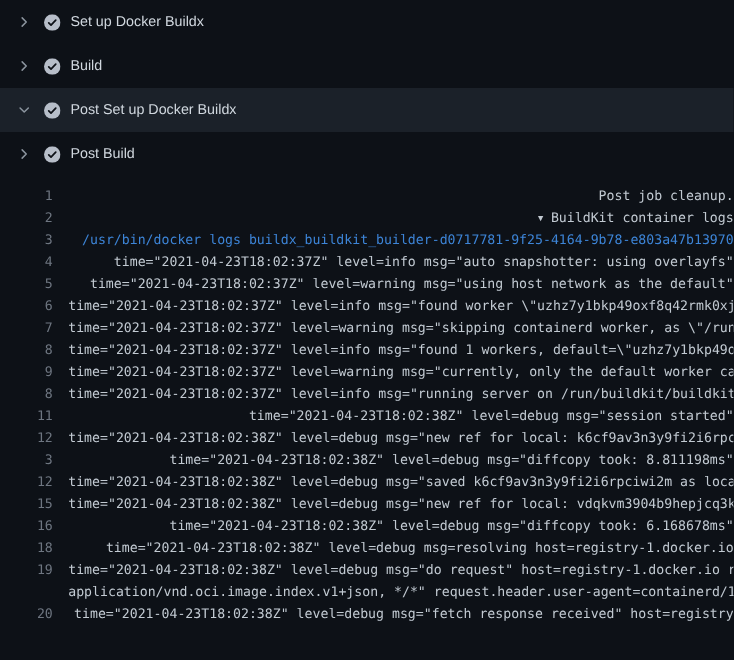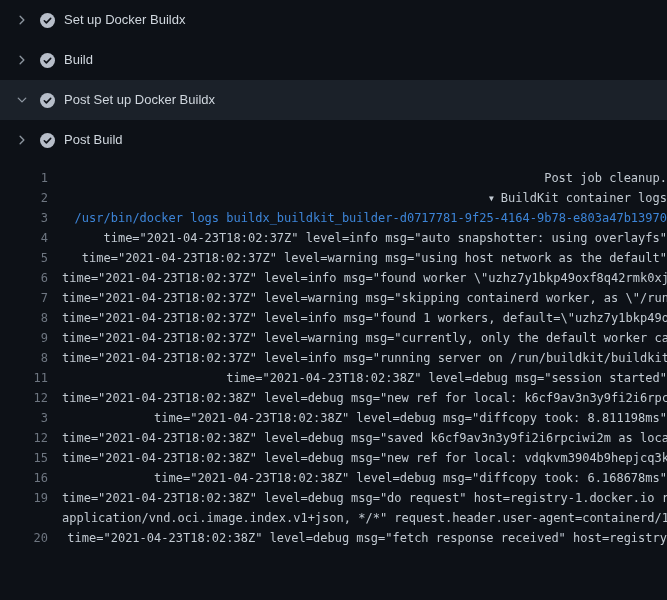--- a/index.html
+++ b/index.html
@@ -203,20 +203,24 @@
     <span class="line-num">15</span>
     <span class="line-text"><span class="line-body">time="2021-04-23T18:02:38Z" level=debug msg="new ref for local: vdqkvm3904b9hepjcq3k</span></span>
   </div>
 
   <div class="log-row plain">
     <span class="line-num">16</span>
     <span class="line-text"><span class="line-body">time="2021-04-23T18:02:38Z" level=debug msg="diffcopy took: 6.168678ms"</span></span>
   </div>
 
 
+  <div class="log-row plain">
+    <span class="line-num">18</span>
+    <span class="line-text"><span class="line-body">time="2021-04-23T18:02:38Z" level=debug msg=resolving host=registry-1.docker.io</span></span>
+  </div>
 
   <div class="log-row plain">
     <span class="line-num">19</span>
     <span class="line-text"><span class="line-body">time="2021-04-23T18:02:38Z" level=debug msg="do request" host=registry-1.docker.io r</span></span>
   </div>
 
   <div class="log-row continuation">
     <span class="line-num"></span>
     <span class="line-text"><span class="line-body">application/vnd.oci.image.index.v1+json, */*" request.header.user-agent=containerd/1.4</span></span>
   </div>

